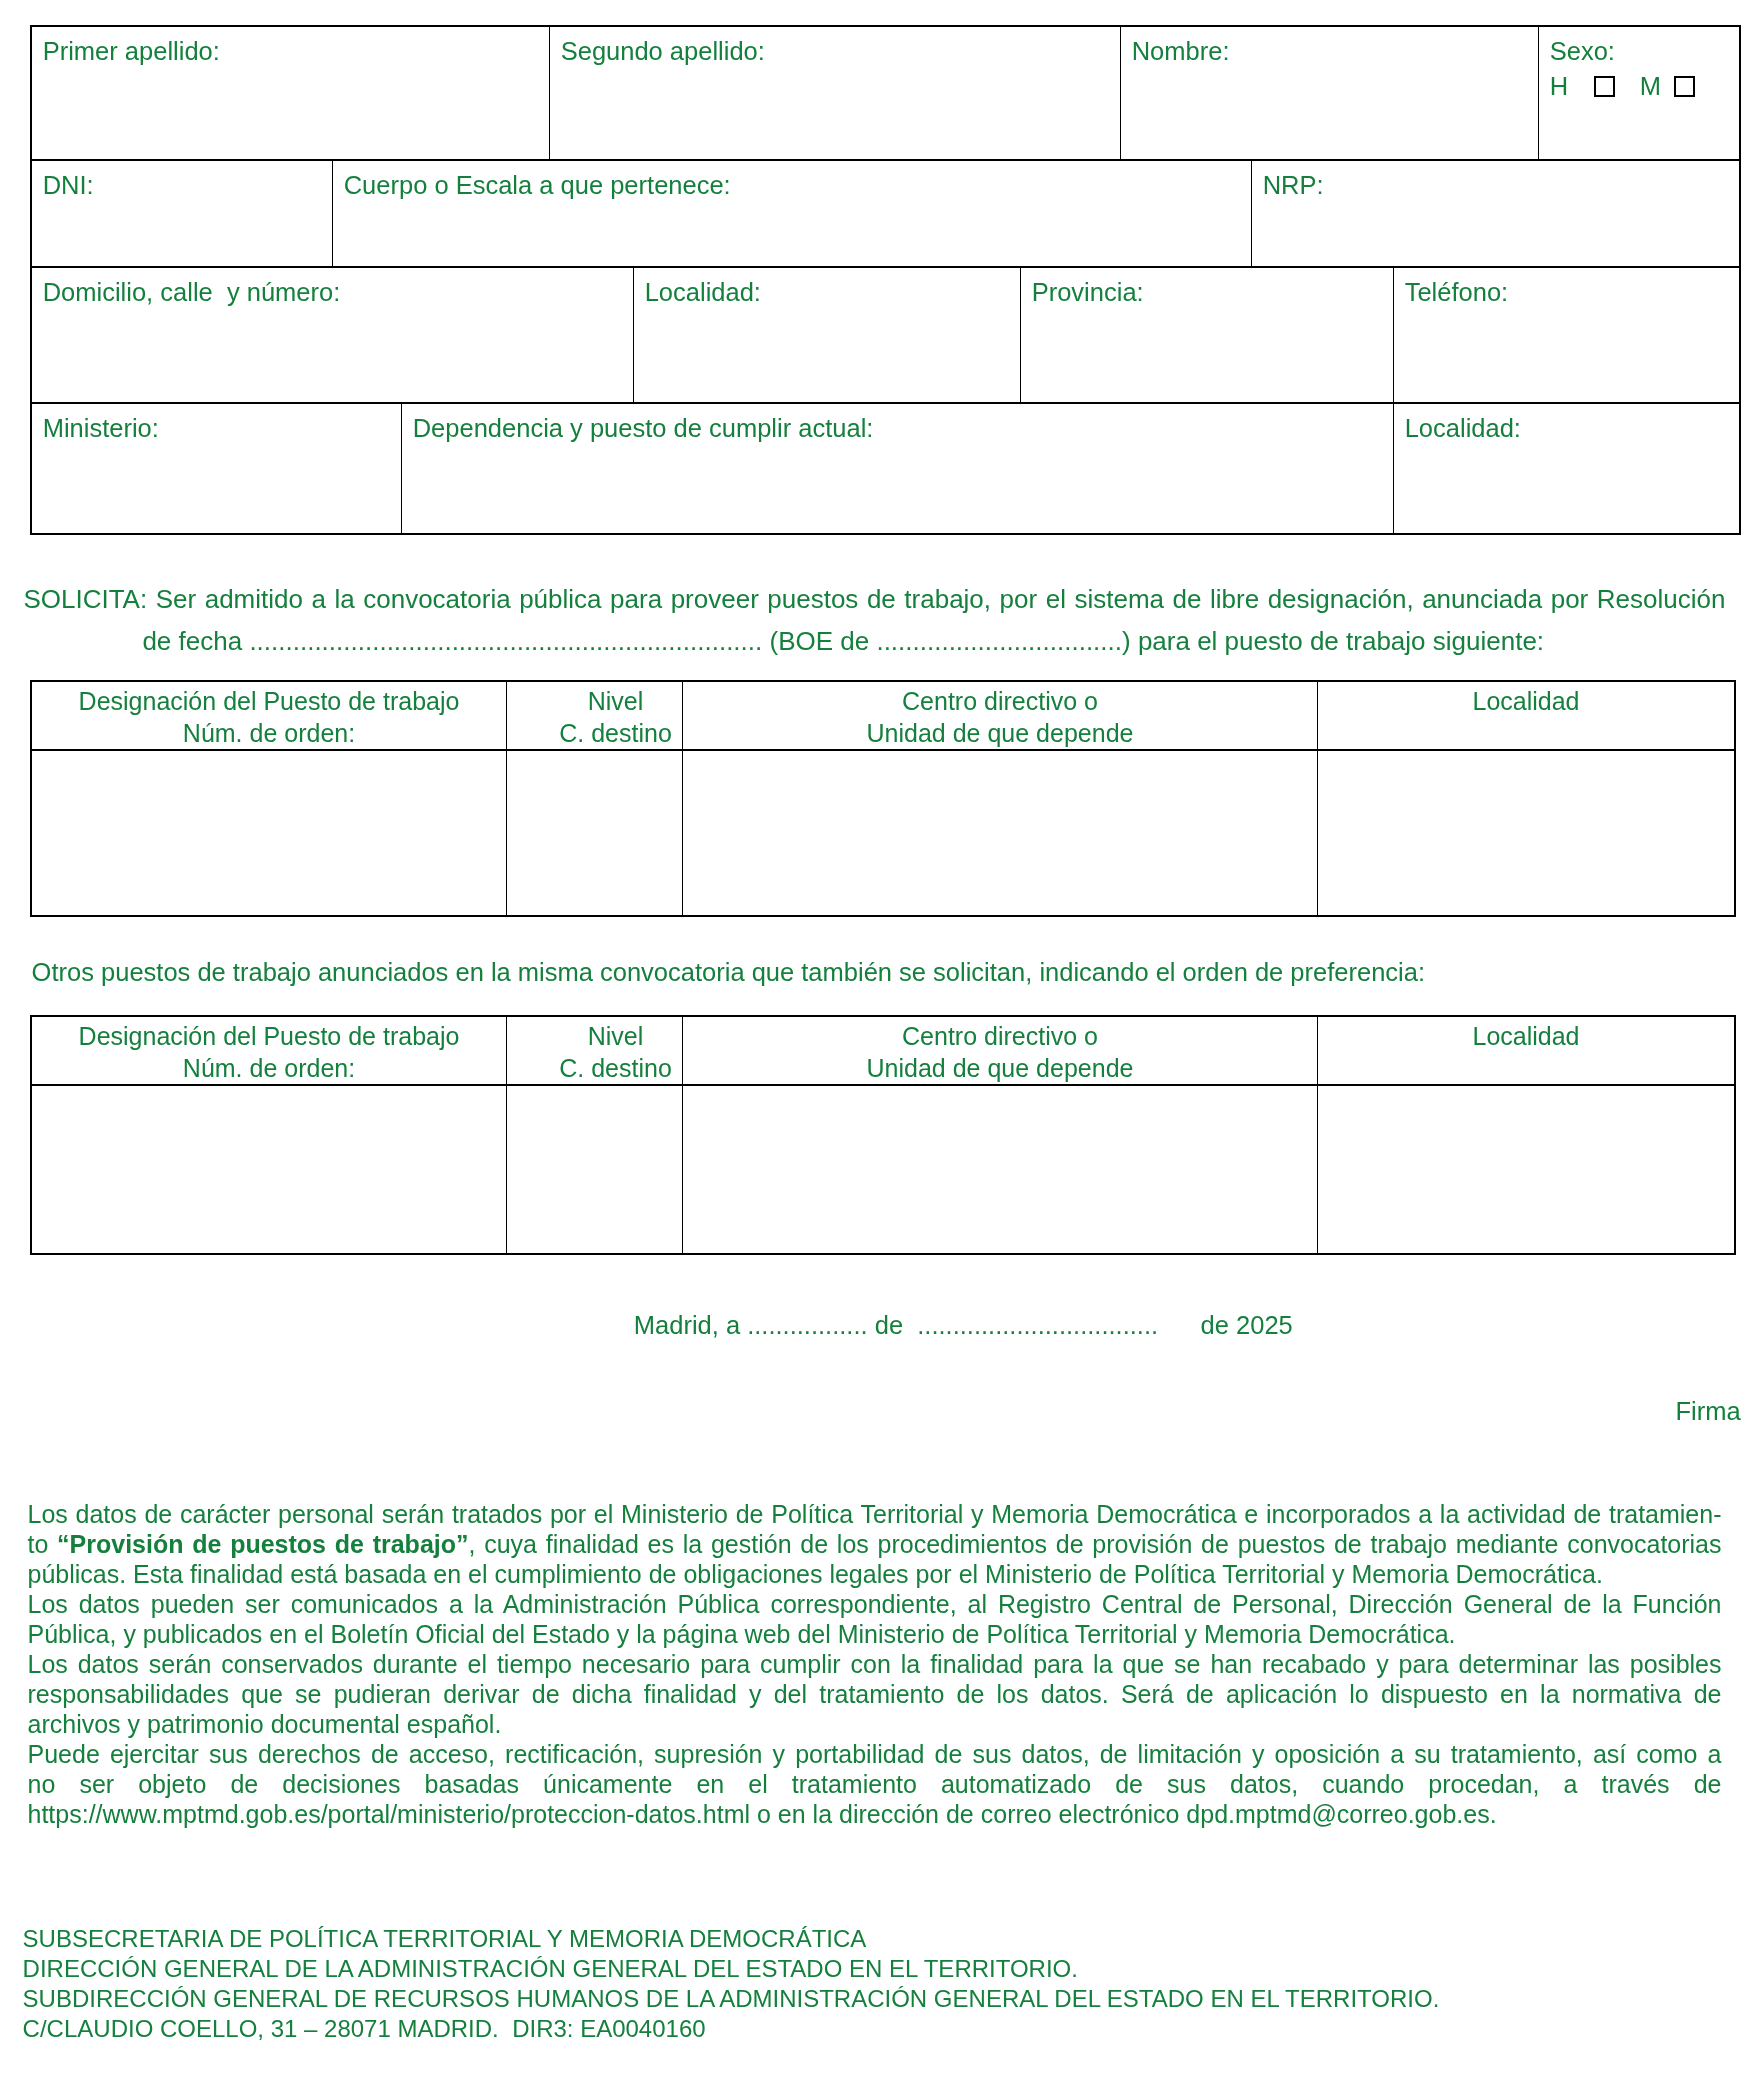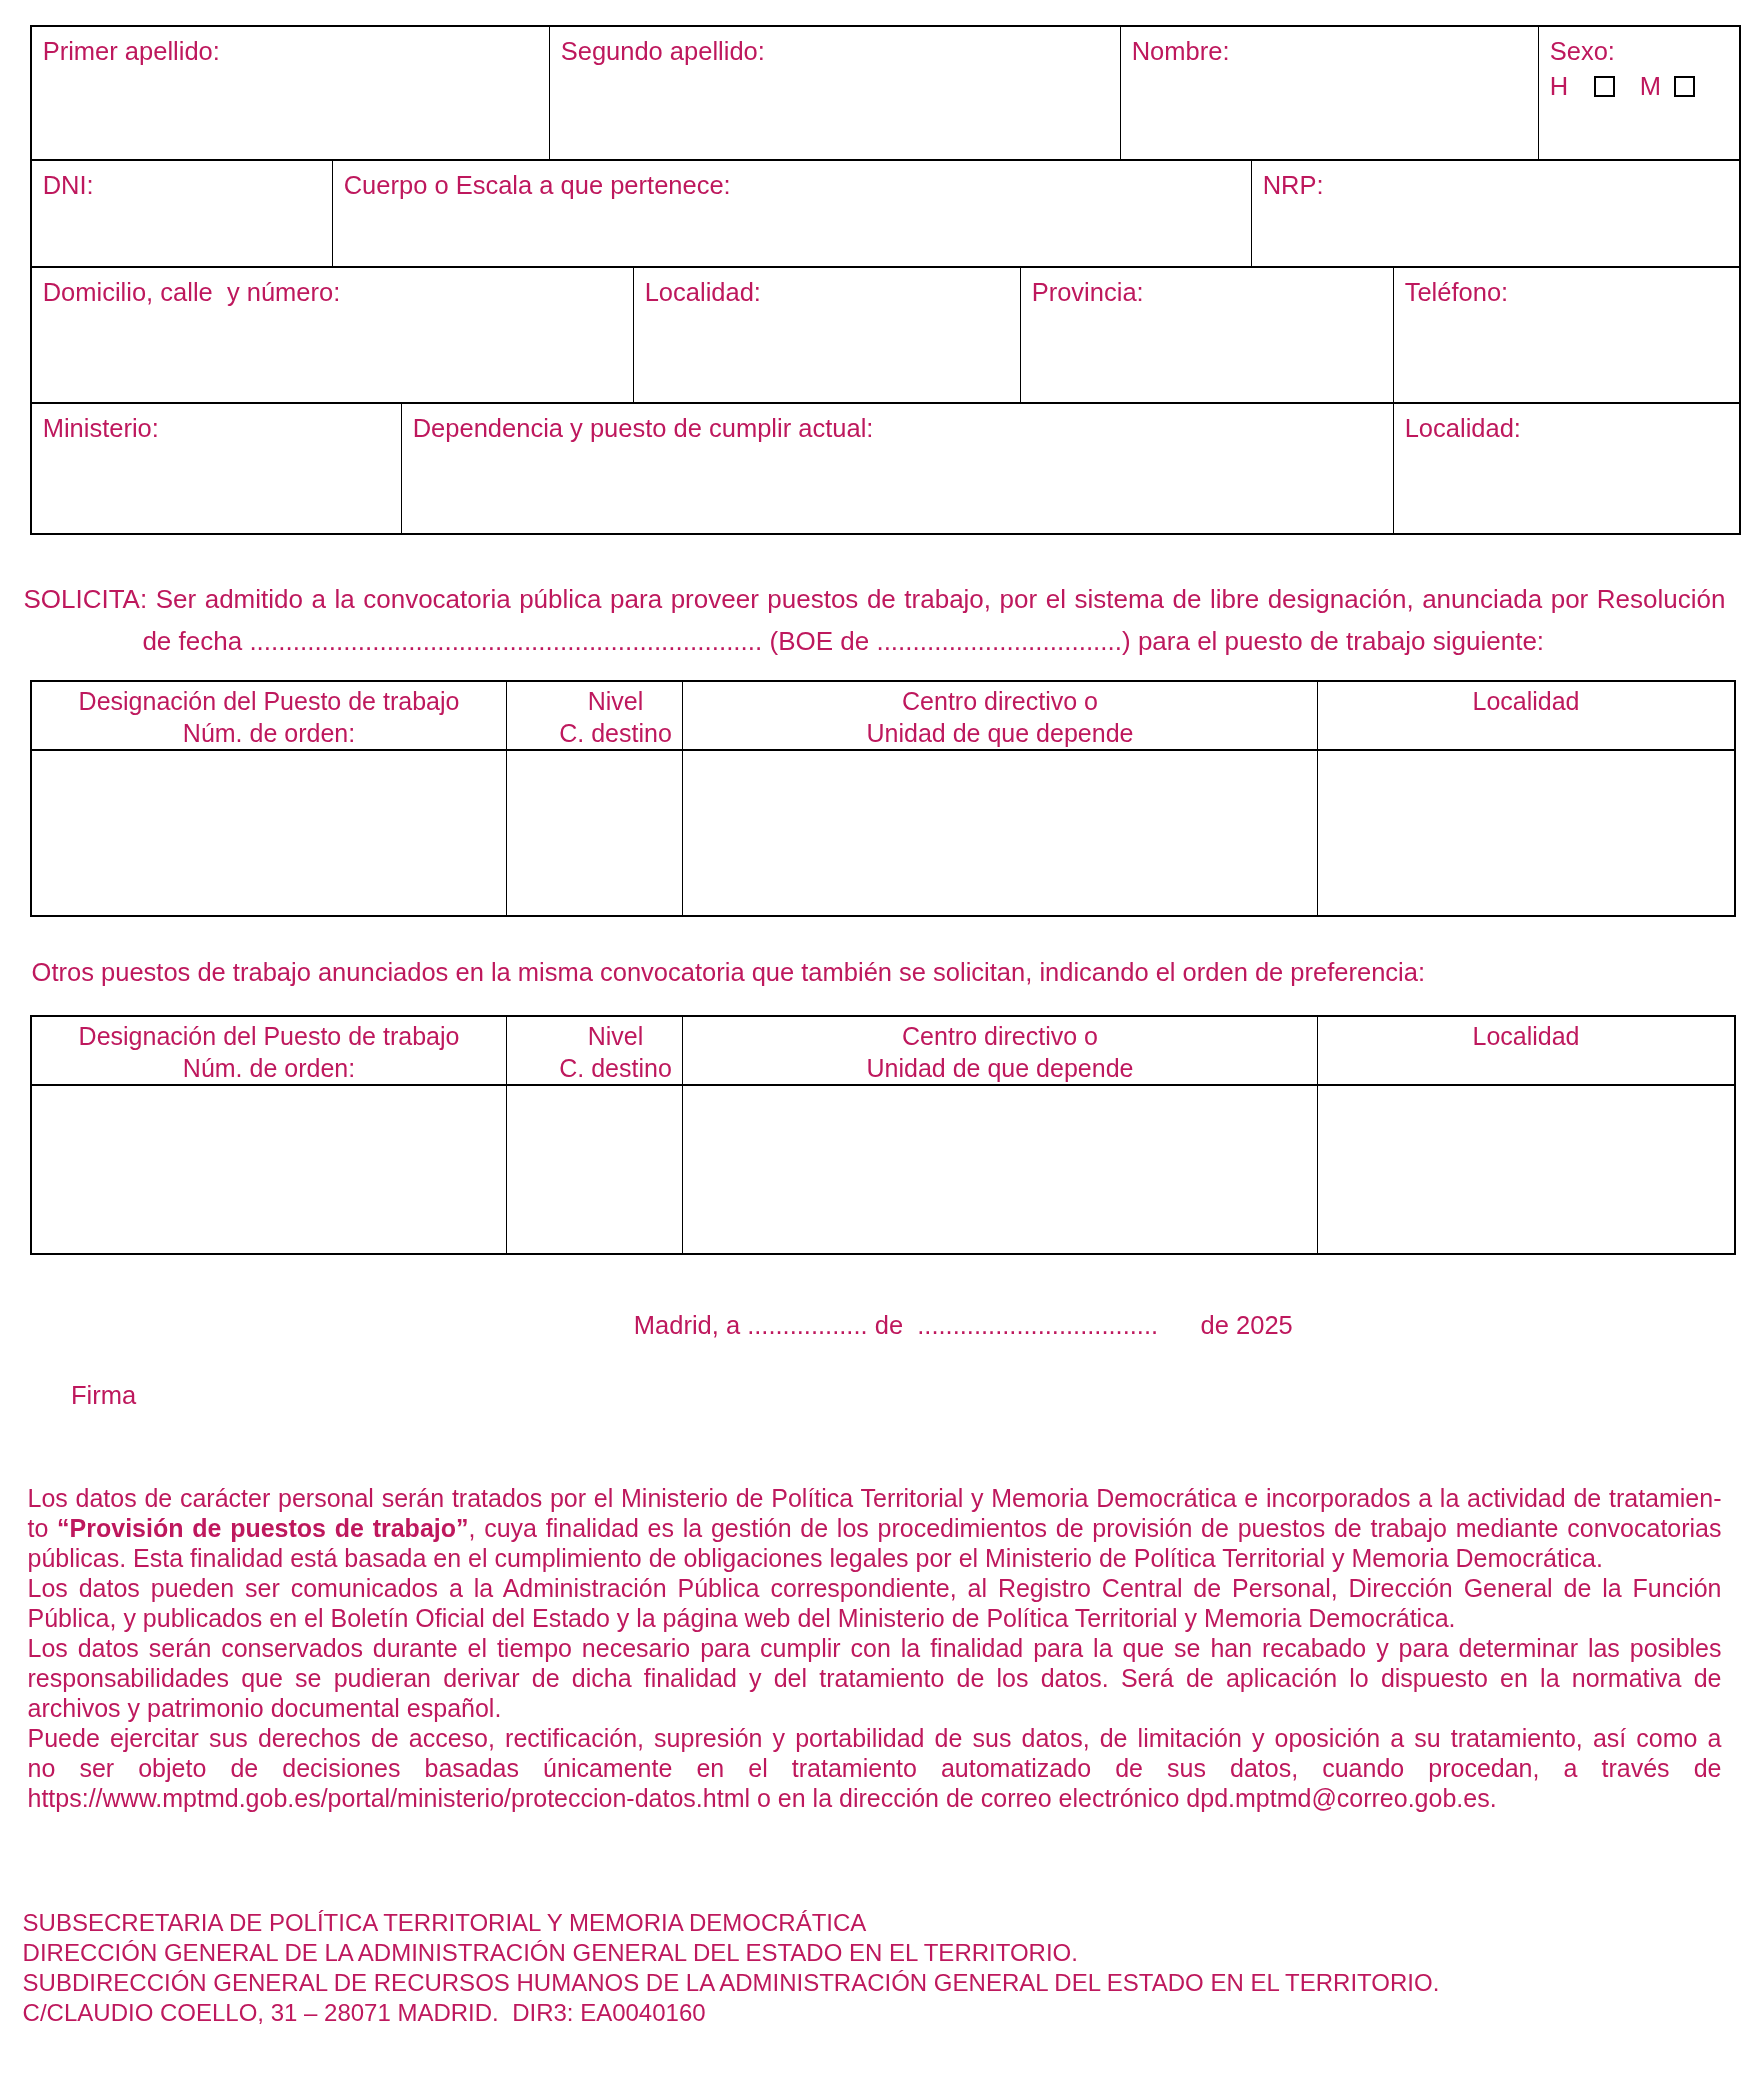--- a/index.html
+++ b/index.html
@@ -1,21 +1,21 @@
 <!DOCTYPE html>
 <html style="font-size:13px"><head>
 <meta charset="utf-8">
 <style>
   * { margin:0; padding:0; box-sizing:border-box; }
   html,body { background:#ffffff; }
   .page {
     position:relative;
     width:1748px; height:2090px;
     background:#ffffff;
-    color:#be185d;
+    color:#15803d;
     font-family:"Liberation Sans","DejaVu Sans",sans-serif;
     padding:25px 7.4px 0 30px;
     overflow:hidden;
   }
   
   .fieldgrid { width:1711px; border:2.5px solid #000; }
   .frow { display:flex; }
   .frow + .frow { border-top:2.5px solid #000; }
   .fcell { padding:8.2px 1.6px 0 10.7px; overflow:hidden; }
   .fcell + .fcell { border-left:1.6px solid #000; }
@@ -46,21 +46,21 @@
   .w1 { width:474px; } .w2 { width:176px;padding-left:42px; } .w3 { width:635px; } .w4 { flex:1; }
   .t1 { margin-top:18px; }
   .otros { margin-top:39px; margin-left:1.6px; font-size:25.5px; line-height:33px; }
   .t2 { margin-top:26px; }
   
   .dateline {
     margin-top:54px; padding-left:156px;
     text-align:center; font-size:25.5px; line-height:33px;
     white-space:pre;
   }
-  .firma { margin-top:37px; padding-left:41px; text-align:left; font-size:25.5px; line-height:33px; }
+  .firma { margin-top:53px; padding-left:41px; text-align:right; font-size:25.5px; line-height:33px; }
   
   .privacy { margin-top:71px; margin-left:-2.5px; width:1694px; font-size:25px; line-height:30px; }
   .pv { text-align:justify; text-align-last:justify; }
   .pvend { text-align:left; }
   .bld { font-weight:bold; }
   
   .footer { margin-top:95px; margin-left:-7.4px; font-size:24px; line-height:30px; }
 </style>
 </head>
 <body>

